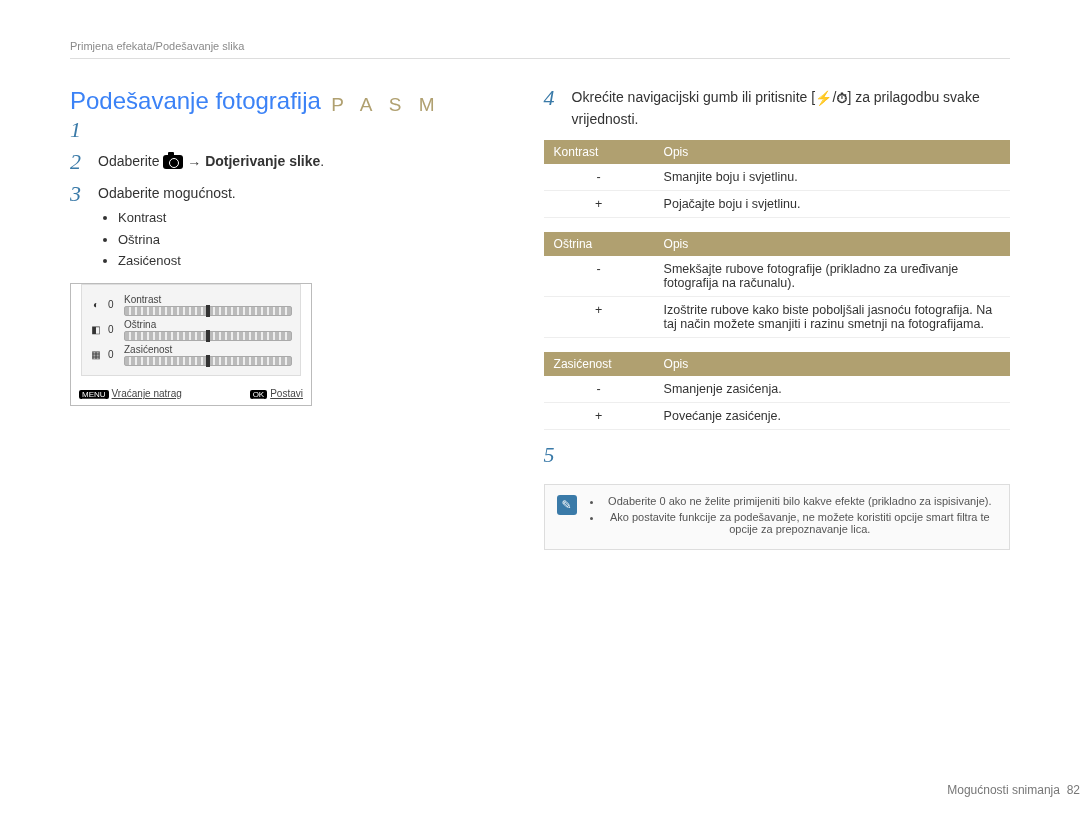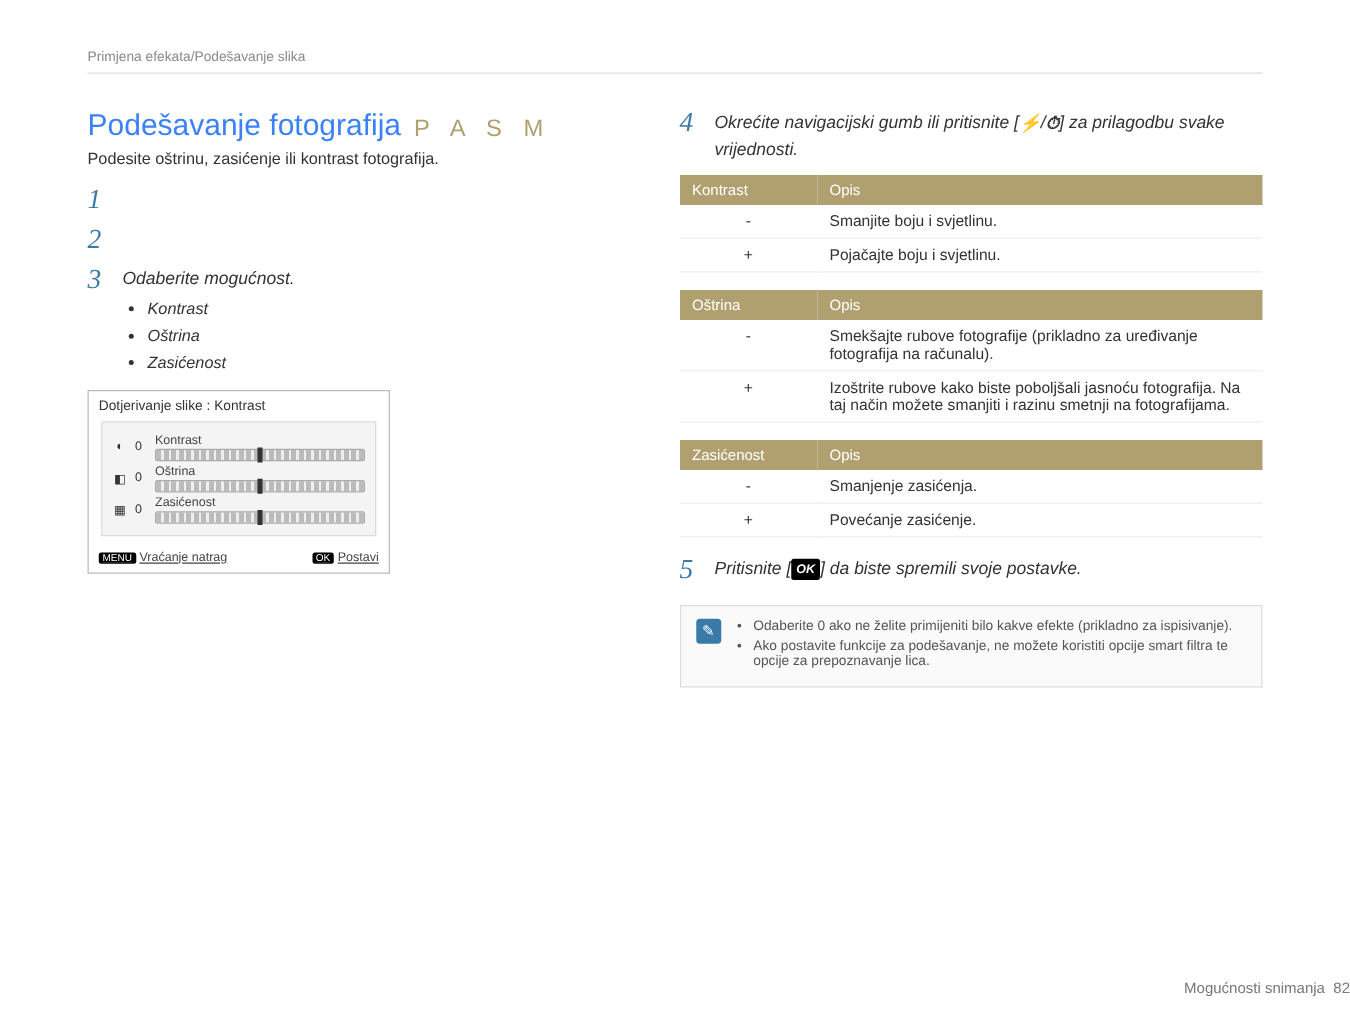--- a/index.html
+++ b/index.html
@@ -61,21 +61,21 @@
   }
   .step-num {
     color: #3a7aa8;
     font-size: 22px;
     font-style: italic;
     font-family: Georgia, serif;
     width: 28px;
     flex-shrink: 0;
     line-height: 1;
   }
-  .step-body { flex: 1; font-style: italic; }
+  .step-body { flex: 1; }
   ul.bullets {
     list-style: disc;
     padding-left: 20px;
     margin: 4px 0 0 0;
     font-size: 13px;
   }
   ul.bullets li { margin-bottom: 2px; }
   .menu-pill {
     display: inline-block;
     background: #000;
@@ -226,21 +226,21 @@
     height: 20px;
     background: #3a7aa8;
     color: #fff;
     text-align: center;
     line-height: 20px;
     border-radius: 3px;
     font-size: 12px;
     flex-shrink: 0;
   }
   .note ul { list-style: disc; padding-left: 16px; margin: 0; }
-  .note ul li { margin-bottom: 4px; }
+  .note ul li { margin-bottom: 4px; text-align: center; }
 
   .footer {
     position: absolute;
     bottom: 18px;
     left: 0; right: 0;
     text-align: right;
     font-size: 12px;
     color: #777;
   }
 </style>
@@ -248,45 +248,46 @@
 <body>
 
 <div class="page">
   <div class="breadcrumb">Primjena efekata/Podešavanje slika</div>
 
   <div class="columns">
 
     <div class="left-col">
       <h1 class="title">Podešavanje fotografija</h1>
       <span class="modes">P A S M</span>
-      <p class="subtitle">Podesite oštrinu, zasićenje ili kontrast fotografija.</p>
 
       <ol class="steps">
         <li>
           <span class="step-num">1</span>
         </li>
         <li>
           <span class="step-num">2</span>
+          <span class="step-body">
+            <span>Odaberite </span><span class="cam-icon"></span><span> → </span><span class="bold">Dotjerivanje slike</span><span>.</span>
+          </span>
         </li>
         <li>
           <span class="step-num">3</span>
           <span class="step-body">
             <span>Odaberite mogućnost.</span>
             <ul class="bullets">
               <li>Kontrast</li>
               <li>Oštrina</li>
               <li>Zasićenost</li>
             </ul>
           </span>
         </li>
       </ol>
 
       
       <div class="screen">
-        <div class="screen-title">Dotjerivanje slike : Kontrast</div>
         <div class="screen-sliders">
           <div class="slider-row">
             <span class="sicon">◐</span>
             <span class="sval">0</span>
             <div class="slider-col">
               <span class="slabel">Kontrast</span>
               <div class="slider-bar"></div>
             </div>
           </div>
           <div class="slider-row">
@@ -370,23 +371,20 @@
         <tr>
               <td>+</td>
               <td>Povećanje zasićenje.</td>
             </tr>
       </tbody>
         </table>
 
       <ol class="steps">
         <li>
           <span class="step-num">5</span>
-          <span class="step-body">
-            <span>Pritisnite [</span><span class="ok-pill">OK</span><span>] da biste spremili svoje postavke.</span>
-          </span>
         </li>
       </ol>
 
       <div class="note">
         <div class="note-icon">✎</div>
         <ul>
           <li>Odaberite 0 ako ne želite primijeniti bilo kakve efekte (prikladno za ispisivanje).</li>
           <li>Ako postavite funkcije za podešavanje, ne možete koristiti opcije smart filtra te opcije za prepoznavanje lica.</li>
         </ul>
       </div>

